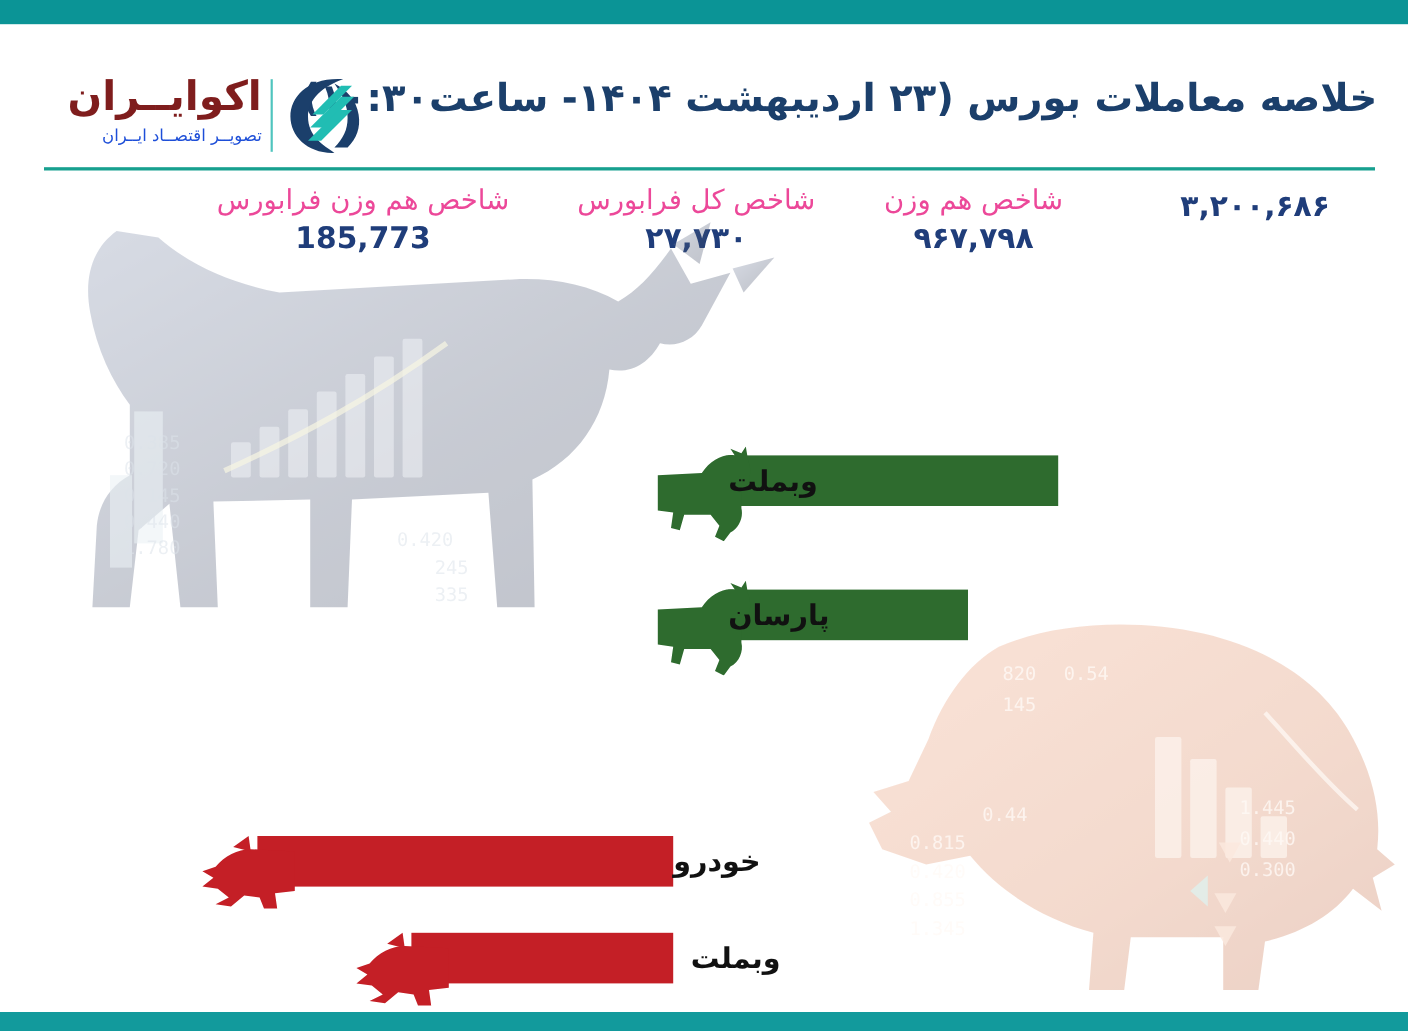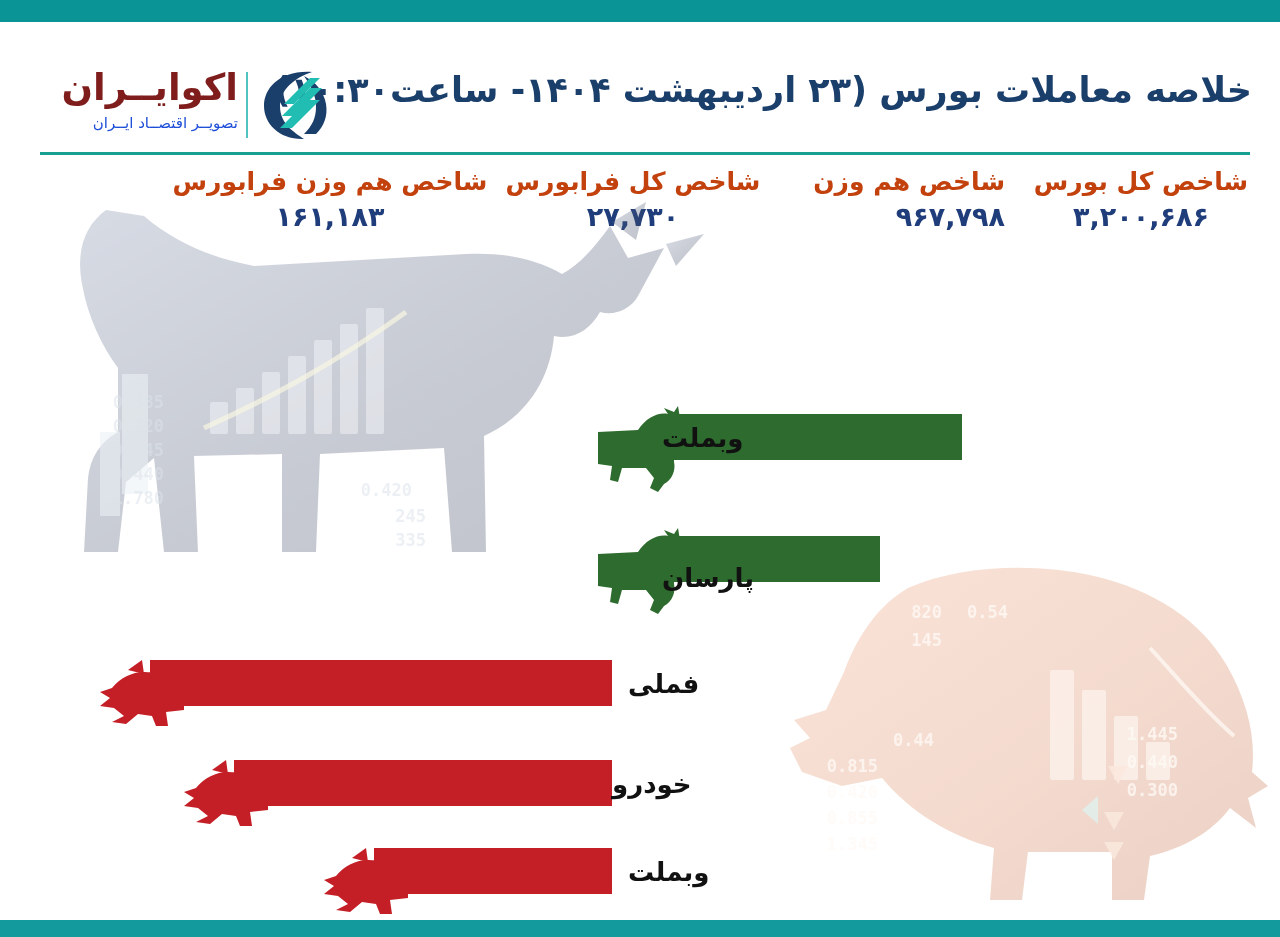--- a/index.html
+++ b/index.html
@@ -35,30 +35,30 @@
     direction:rtl;white-space:nowrap;letter-spacing:1px;
   }
   .logo-tag{
     position:absolute;right:96px;top:52px;
     font-size:15px;color:#1d4ed8;direction:rtl;white-space:nowrap;letter-spacing:1px;
   }
 
   
   .indices{position:absolute;left:0;top:168px;width:1280px;height:100px;}
   .index{position:absolute;text-align:center;direction:rtl;}
-  .index .nm{font-size:25px;font-weight:bold;color:#c2410c;white-space:nowrap;line-height:1.15;}
+  .index .nm{font-size:25px;font-weight:normal;color:#ec4899;white-space:nowrap;line-height:1.15;}
   .index .vl{font-size:27px;font-weight:bold;color:#1f3d7a;white-space:nowrap;line-height:1.2;margin-top:4px;}
 
   .idx0{right:14px;width:250px;}   
-  .idx1{right:275px;width:240px;text-align:right;}  
+  .idx1{right:275px;width:240px;}  
   .idx2{right:512px;width:270px;}  
   .idx3{right:785px;width:330px;}  
 
   
-  .wm{position:absolute;pointer-events:none;font-weight:bold;}
+  .wm{position:absolute;pointer-events:none;}
   .wm-bull{left:14px;top:196px;width:700px;height:420px;opacity:.30;}
   .wm-bear{left:782px;top:560px;width:500px;height:360px;opacity:.36;}
 
   
   .chart{position:absolute;left:0;top:272px;width:1280px;height:630px;}
   .row{position:absolute;height:72px;}
   .bar{position:absolute;top:14px;height:46px;}
   .bar.up{background:#2e6b2e;right:0;}
   .bar.down{background:#c41f26;left:0;}
   .lbl{
@@ -97,34 +97,33 @@
       <div class="logo-divider"></div>
       <div class="logo-word">اکوایــران</div>
       <div class="logo-tag">تصویــر اقتصــاد ایــران</div>
     </div>
   </div>
 
   <div class="header-rule"></div>
 
   <div class="indices">
     <div class="index idx0">
-      <div class="nm">شاخص کل بورس</div>
       <div class="vl">۳,۲۰۰,۶۸۶</div>
     </div>
     <div class="index idx1">
       <div class="nm">شاخص هم وزن</div>
       <div class="vl">۹۶۷,۷۹۸</div>
     </div>
     <div class="index idx2">
       <div class="nm">شاخص کل فرابورس</div>
       <div class="vl">۲۷,۷۳۰</div>
     </div>
     <div class="index idx3">
       <div class="nm">شاخص هم وزن فرابورس</div>
-      <div class="vl">۱۶۱,۱۸۳</div>
+      <div class="vl">185,773</div>
     </div>
   </div>
 
   <div class="wm wm-bull">
     <svg viewBox="0 0 700 420" width="700" height="420">
       <defs>
         <linearGradient id="bullg" x1="0" y1="0" x2="1" y2="1">
           <stop offset="0%" stop-color="#7d8aa8"></stop>
           <stop offset="55%" stop-color="#4a5570"></stop>
           <stop offset="100%" stop-color="#323c57"></stop>
@@ -238,67 +237,52 @@
         <div class="animal bull">
           <svg viewBox="0 0 96 86" width="96" height="86">
             <g fill="#2e6b2e">
               <path d="M10 26 L50 24 C58 12 70 6 80 8 L76 2 L86 6 L90 0 L92 12
                        C96 22 94 34 86 42 L86 56 C88 64 84 74 76 78 L70 86 L62 82 L66 72
                        L58 62 L34 62 L30 76 L22 74 L24 60 L10 58 Z"></path>
             </g>
           </svg>
         </div>
       </div>
-      <div class="lbl up" style="right:218px;padding-right:14px;margin-top:18px;">پارسان</div>
-    </div>
-
-    <div class="row" style="left:150px;top:374px;width:462px;">
-      <div class="bar down" style="width:462px;">
+      <div class="lbl up" style="right:218px;padding-right:14px;">پارسان</div>
+    </div>
+
+
+    <div class="row" style="left:234px;top:474px;width:378px;">
+      <div class="bar down" style="width:378px;">
         <div class="animal bear" style="right:auto;left:-52px;">
           <svg viewBox="0 0 96 86" width="96" height="86">
             <g fill="#c41f26">
               <path d="M86 22 L46 20 C34 20 22 26 14 36 L2 40 L12 46 L2 54 L16 56
                        L26 64 L14 70 L28 72 L40 62 L54 64 L58 74 L70 74 L68 60
                        L86 58 Z"></path>
               <path d="M30 18 L44 8 L46 22 Z"></path>
             </g>
           </svg>
         </div>
       </div>
-      <div class="lbl" style="left:462px;padding-left:16px;">فملی</div>
-    </div>
-
-    <div class="row" style="left:234px;top:474px;width:378px;">
-      <div class="bar down" style="width:378px;">
+      <div class="lbl" style="left:378px;">خودرو</div>
+    </div>
+
+    <div class="row" style="left:374px;top:562px;width:238px;">
+      <div class="bar down" style="width:238px;">
         <div class="animal bear" style="right:auto;left:-52px;">
           <svg viewBox="0 0 96 86" width="96" height="86">
             <g fill="#c41f26">
               <path d="M86 22 L46 20 C34 20 22 26 14 36 L2 40 L12 46 L2 54 L16 56
                        L26 64 L14 70 L28 72 L40 62 L54 64 L58 74 L70 74 L68 60
                        L86 58 Z"></path>
               <path d="M30 18 L44 8 L46 22 Z"></path>
             </g>
           </svg>
         </div>
       </div>
-      <div class="lbl" style="left:378px;">خودرو</div>
-    </div>
-
-    <div class="row" style="left:374px;top:562px;width:238px;">
-      <div class="bar down" style="width:238px;">
-        <div class="animal bear" style="right:auto;left:-52px;">
-          <svg viewBox="0 0 96 86" width="96" height="86">
-            <g fill="#c41f26">
-              <path d="M86 22 L46 20 C34 20 22 26 14 36 L2 40 L12 46 L2 54 L16 56
-                       L26 64 L14 70 L28 72 L40 62 L54 64 L58 74 L70 74 L68 60
-                       L86 58 Z"></path>
-              <path d="M30 18 L44 8 L46 22 Z"></path>
-            </g>
-          </svg>
-        </div>
-      </div>
       <div class="lbl" style="left:238px;padding-left:16px;">وبملت</div>
     </div>
 
   </div>
 
   <div class="bottombar"></div>
 </div>
 
 </body></html>

